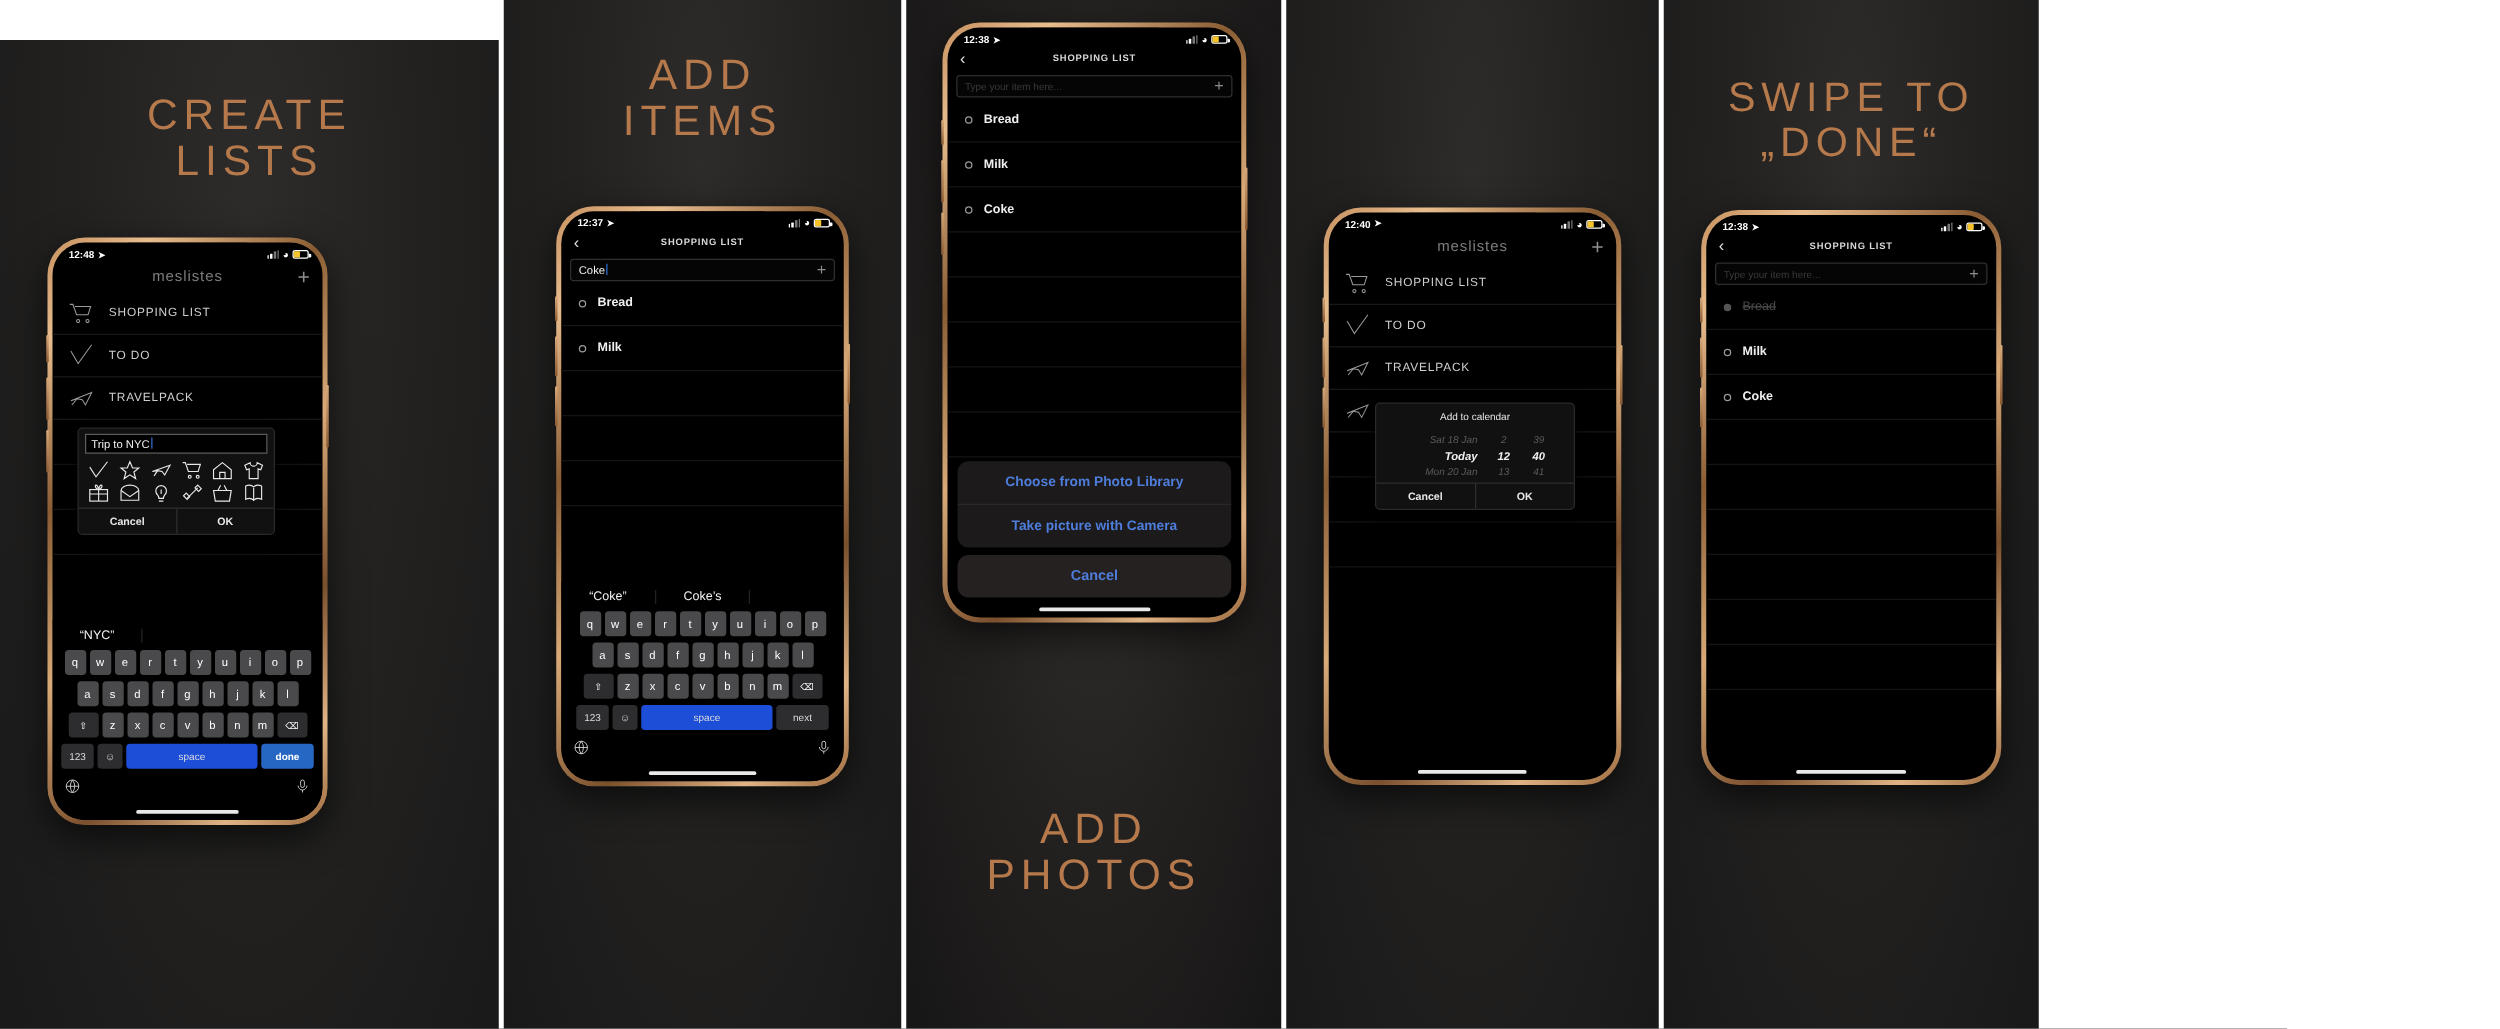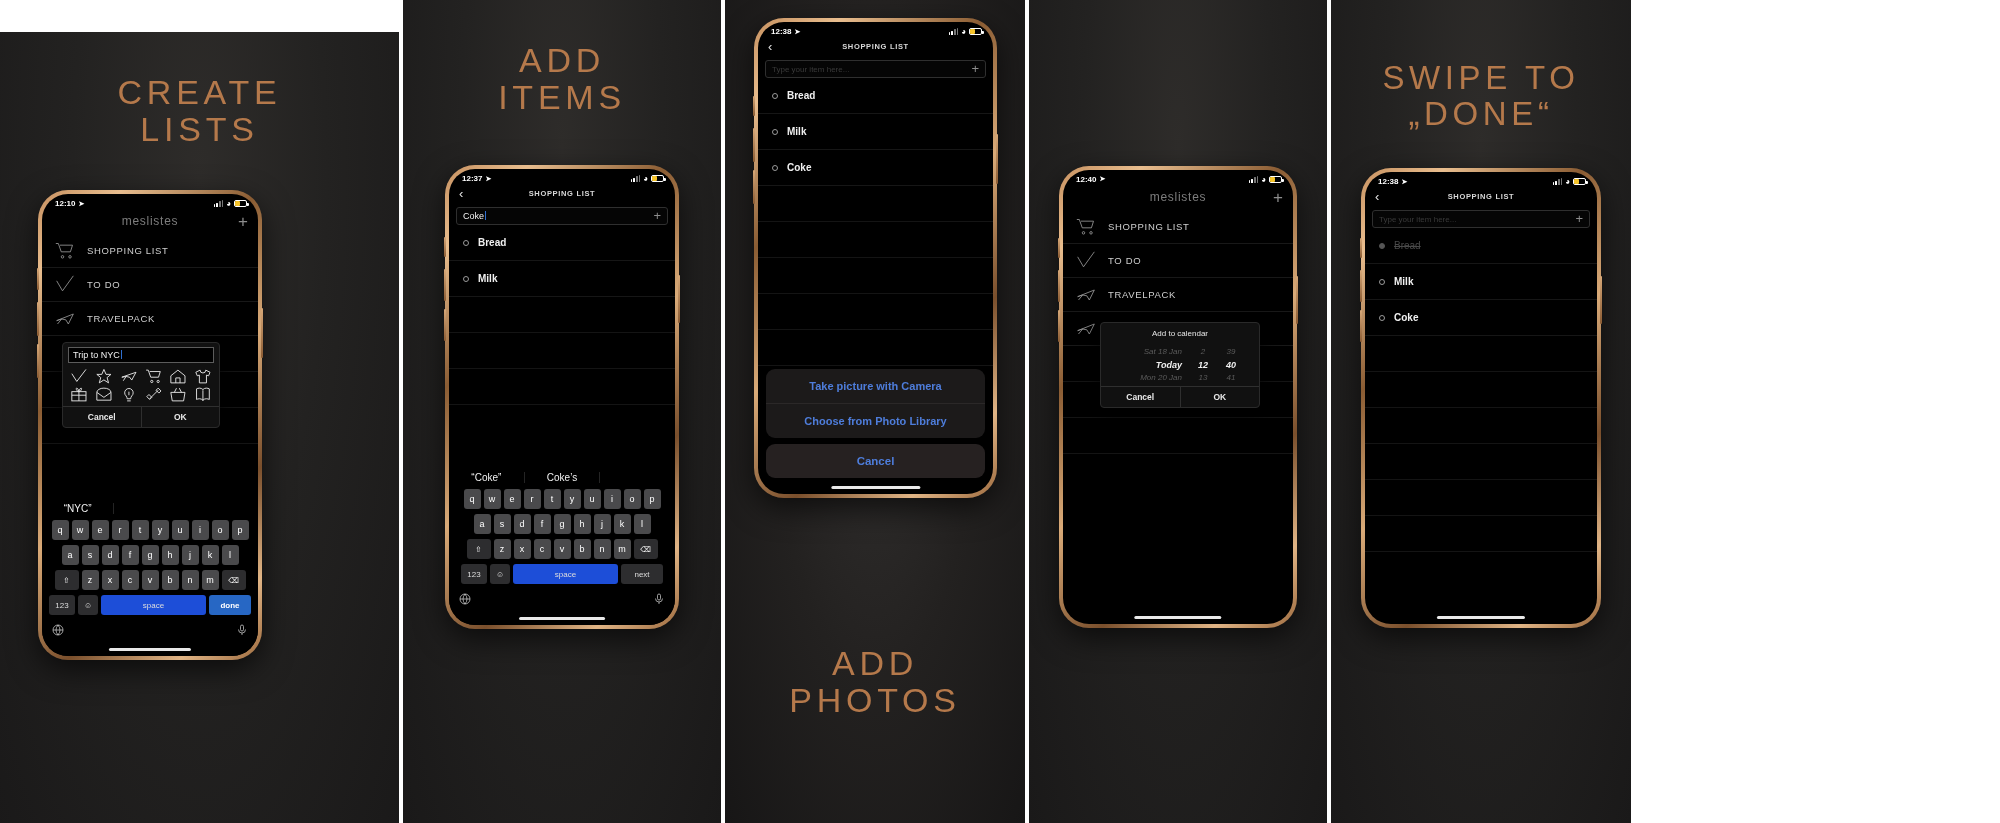--- a/index.html
+++ b/index.html
@@ -140,21 +140,21 @@
 
     <div class="phone" style="left:38px;top:158px;width:224px;height:470px;">
       <div class="sidebtn" style="left:-1px;top:78px;height:22px;"></div>
       <div class="sidebtn" style="left:-1px;top:112px;height:34px;"></div>
       <div class="sidebtn" style="left:-1px;top:154px;height:34px;"></div>
       <div class="sidebtn" style="right:-1px;top:118px;height:50px;"></div>
       <div class="screen">
         <div class="notch"></div>
         <div class="statusbar">
           <div style="display:flex;align-items:center;gap:3px;">
-            <span>12:10</span>
+            <span>12:48</span>
             <span style="font-size:7px;">➤</span>
           </div>
           <div class="sb-right">
             <span class="bars">
                 <i></i>
                 <i></i>
                 <i></i>
                 <i></i>
               </span>
             <span style="font-size:8px;">◕</span>
@@ -486,22 +486,22 @@
           <span class="txt">Coke</span>
         </div>
         <div class="emptyrow"></div>
           <div class="emptyrow"></div>
           <div class="emptyrow"></div>
         <div class="emptyrow"></div>
           <div class="emptyrow"></div>
 
         <div class="sheet" style="bottom:16px;">
           <div class="grp">
+            <div class="op">Choose from Photo Library</div>
             <div class="op">Take picture with Camera</div>
-            <div class="op">Choose from Photo Library</div>
           </div>
           <div class="cancel">Cancel</div>
         </div>
         <div class="homebar"></div>
       </div>
     </div>
 
     <div class="caption" style="top:645px;font-size:34px;">
       <span class="cap-line">ADD</span>
       <span class="cap-line">PHOTOS</span>

